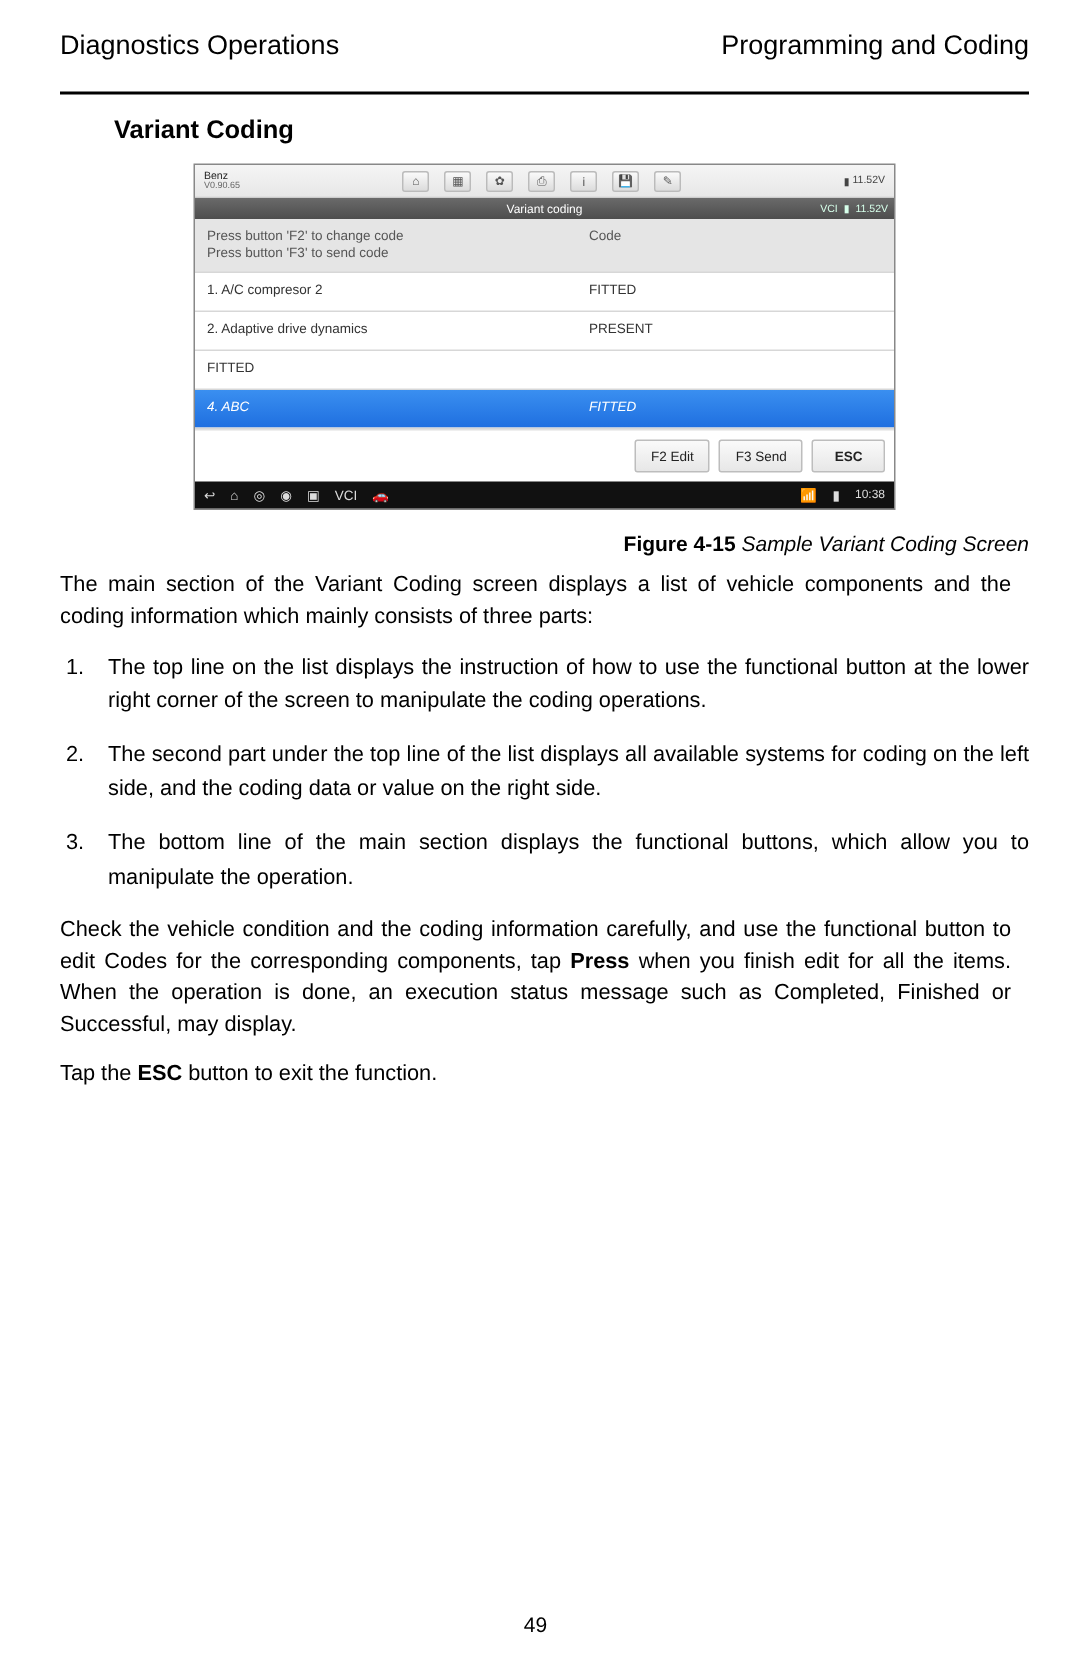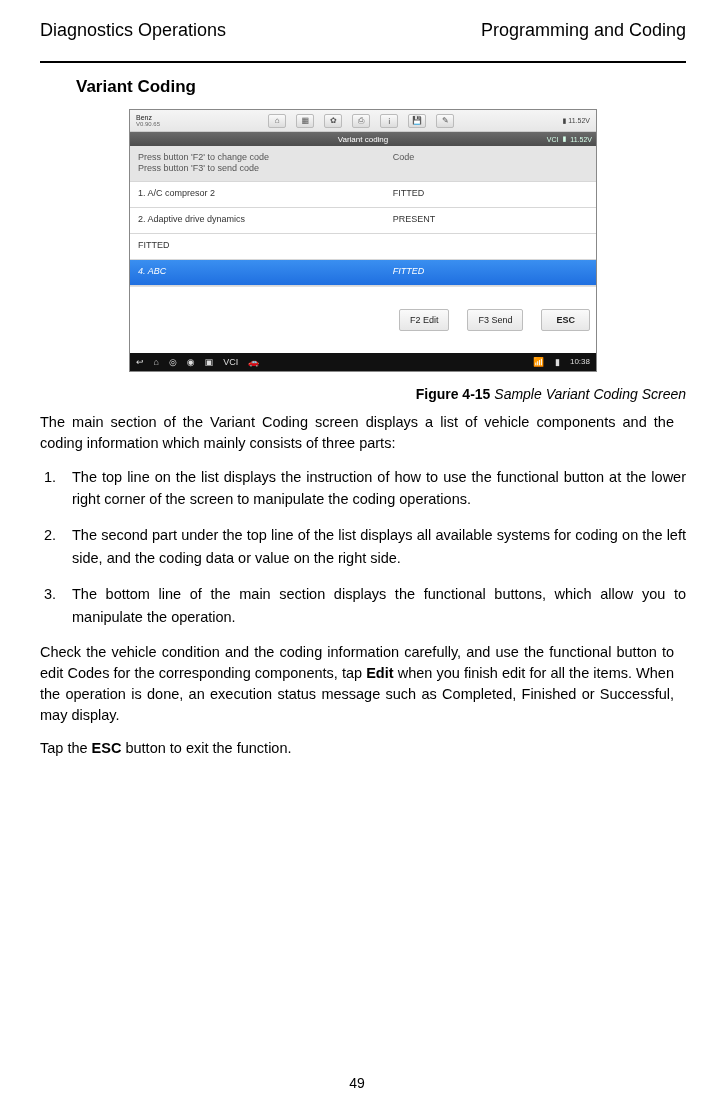--- a/index.html
+++ b/index.html
@@ -83,22 +83,22 @@
   .ss-row-head { background:#e5e5e5; color:#555; }
   .ss-row-head .left { line-height:1.25; }
   .ss-row-sel {
     background: linear-gradient(#3a8ff0,#1f6fe0);
     color:#fff;
     font-style:italic;
   }
   .ss-btnrow {
     display:flex;
     justify-content:flex-end;
-    gap:18px;
-    padding:22px 6px;
+    gap:6px;
+    padding:6px 6px;
     background:#fff;
     border-top:1px solid #e0e0e0;
   }
   .ss-btn {
     font-size:9px;
     padding:5px 10px;
     border:1px solid #bdbdbd;
     border-radius:2px;
     background:linear-gradient(#fafafa,#e7e7e7);
     color:#222;
@@ -245,20 +245,20 @@
 
 <p class="para">The main section of the Variant Coding screen displays a list of vehicle components and the coding information which mainly consists of three parts:</p>
 
 <ol class="numlist">
   <li>The top line on the list displays the instruction of how to use the functional button at the lower right corner of the screen to manipulate the coding operations.</li>
   <li>The second part under the top line of the list displays all available systems for coding on the left side, and the coding data or value on the right side.</li>
   <li>The bottom line of the main section displays the functional buttons, which allow you to manipulate the operation.</li>
 </ol>
 
 <p class="para">
-  <span>Check the vehicle condition and the coding information carefully, and use the functional button to edit Codes for the corresponding components, tap </span><span class="bold">Edit</span><span> when you finish edit for all the items. When the operation is done, an execution status message such as Completed, Finished or Successful, may display.</span>
+  <span>Check the vehicle condition and the coding information carefully, and use the functional button to edit Codes for the corresponding components, tap </span><span class="bold">Press</span><span> when you finish edit for all the items. When the operation is done, an execution status message such as Completed, Finished or Successful, may display.</span>
 </p>
 
 <p class="para">
   <span>Tap the </span><span class="bold">ESC</span><span> button to exit the function.</span>
 </p>
 
 <div class="pagen">49</div>
 
 </body></html>

